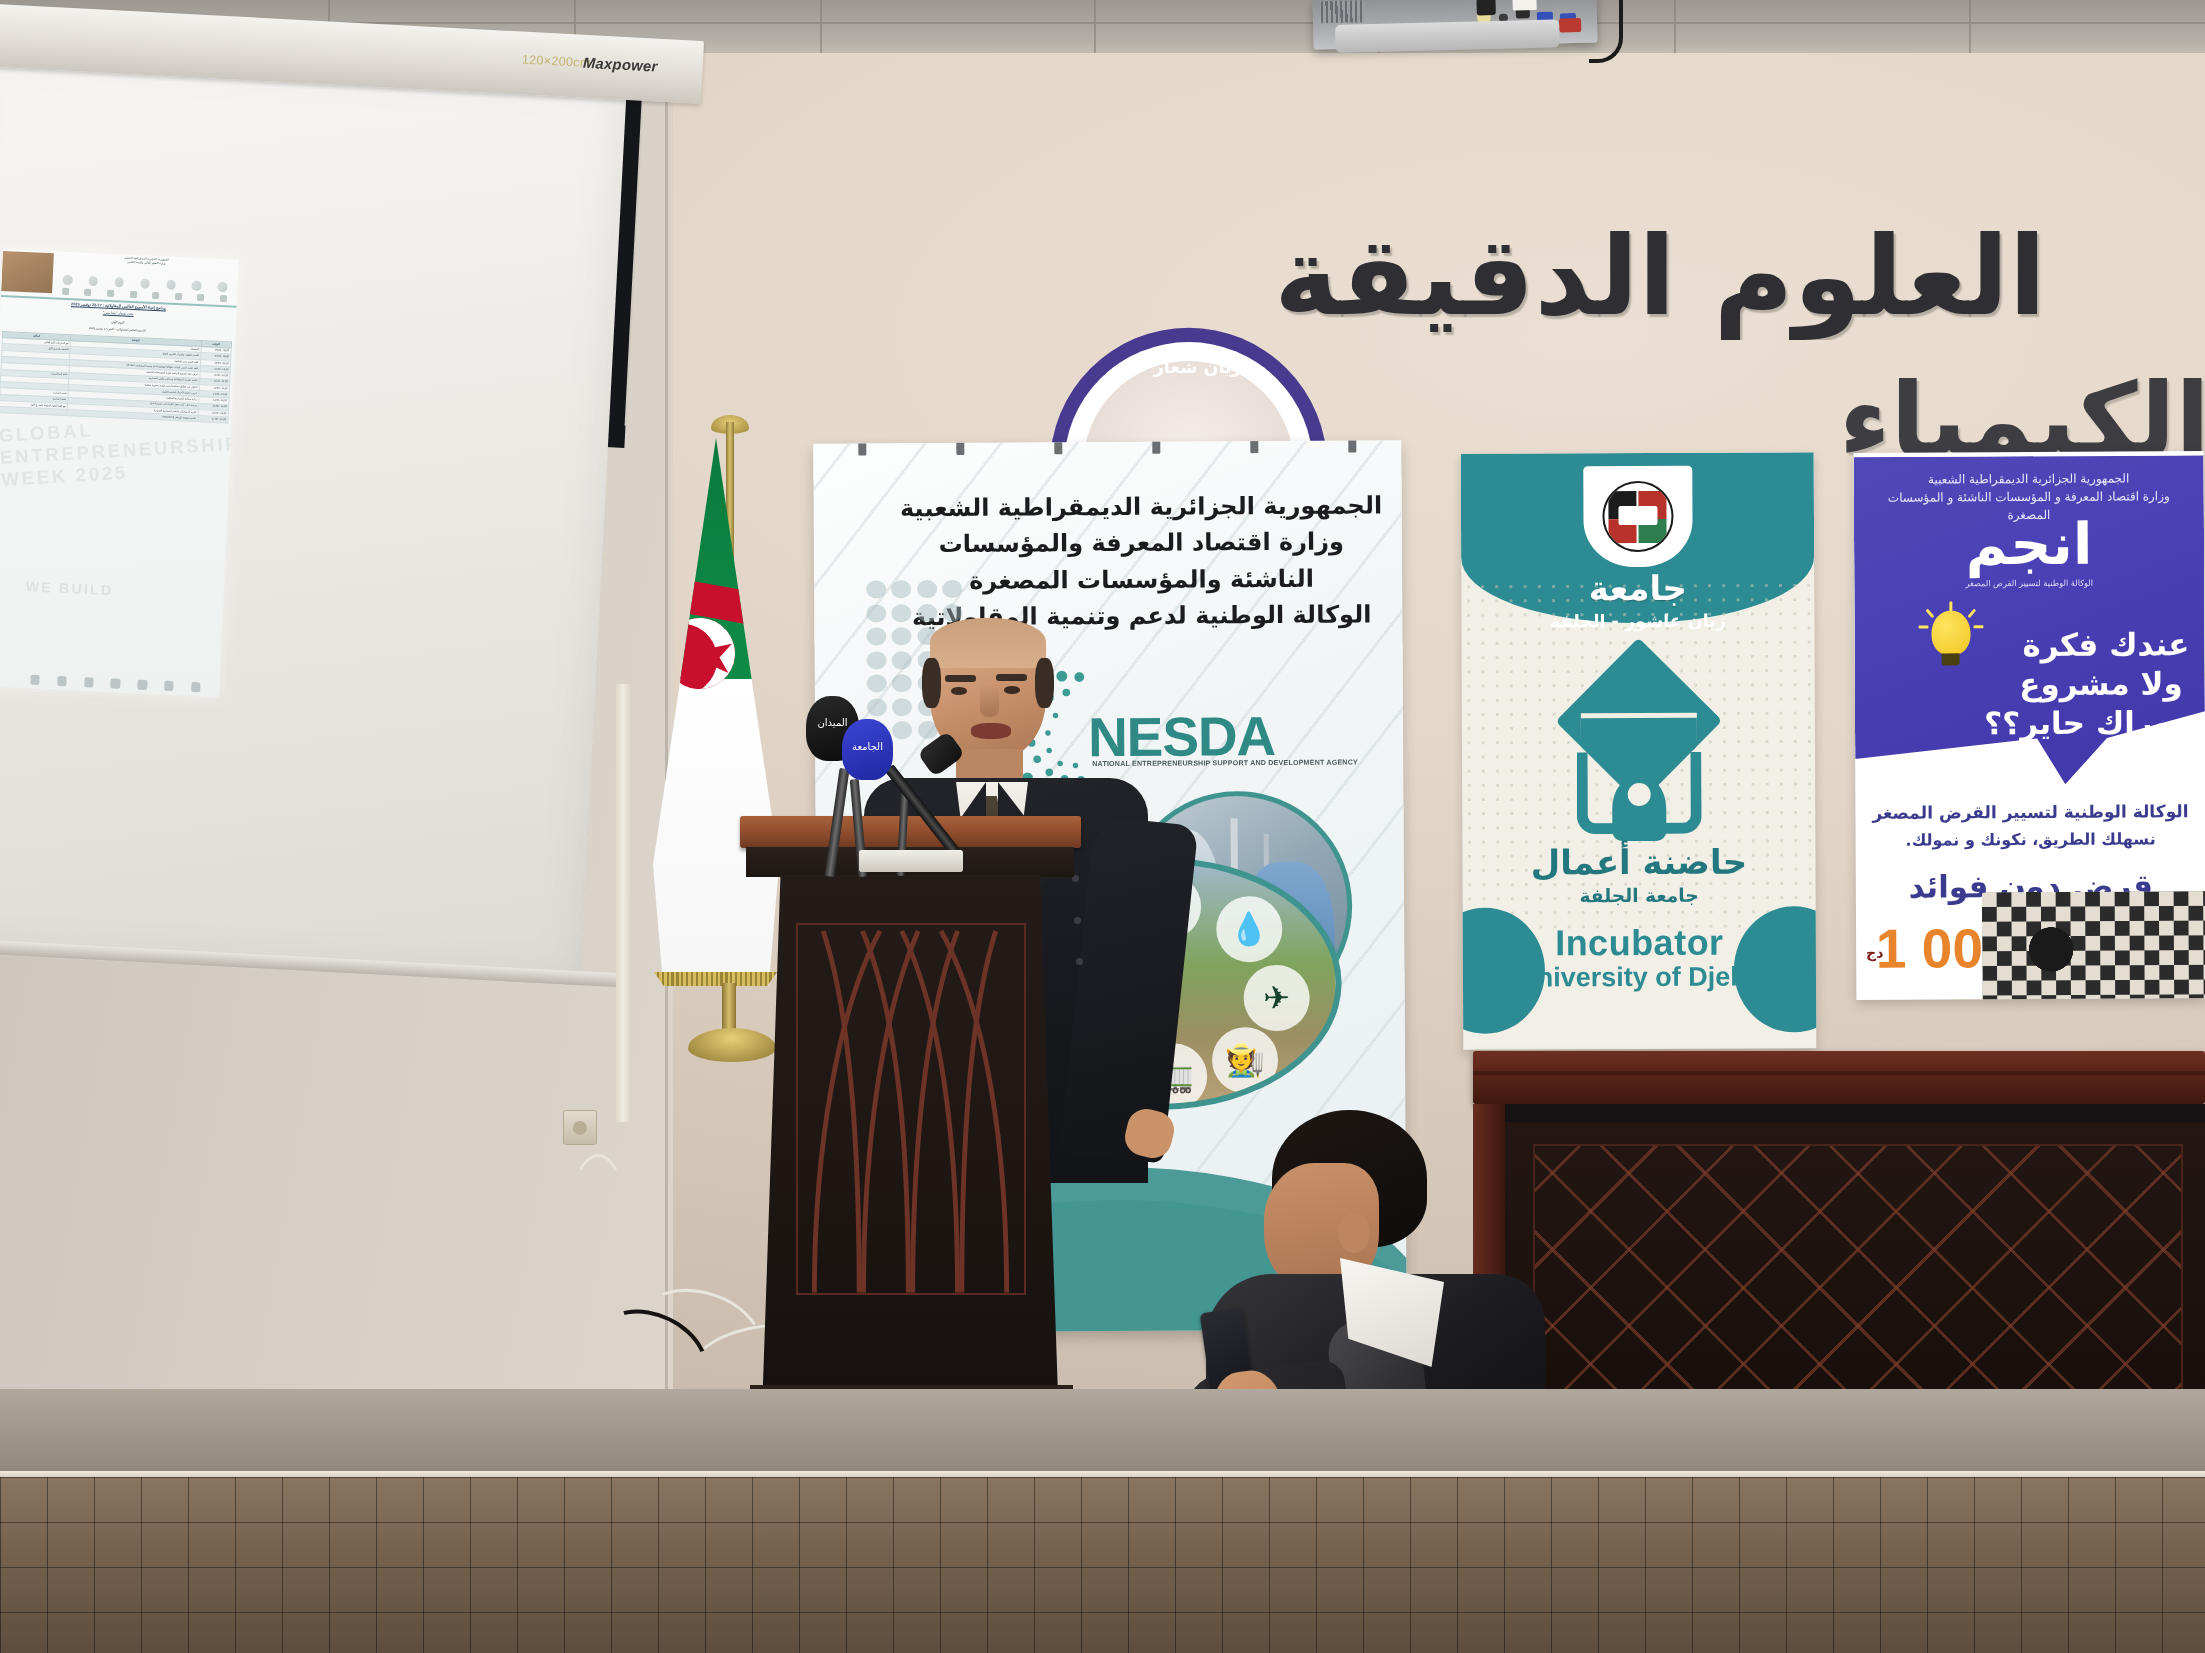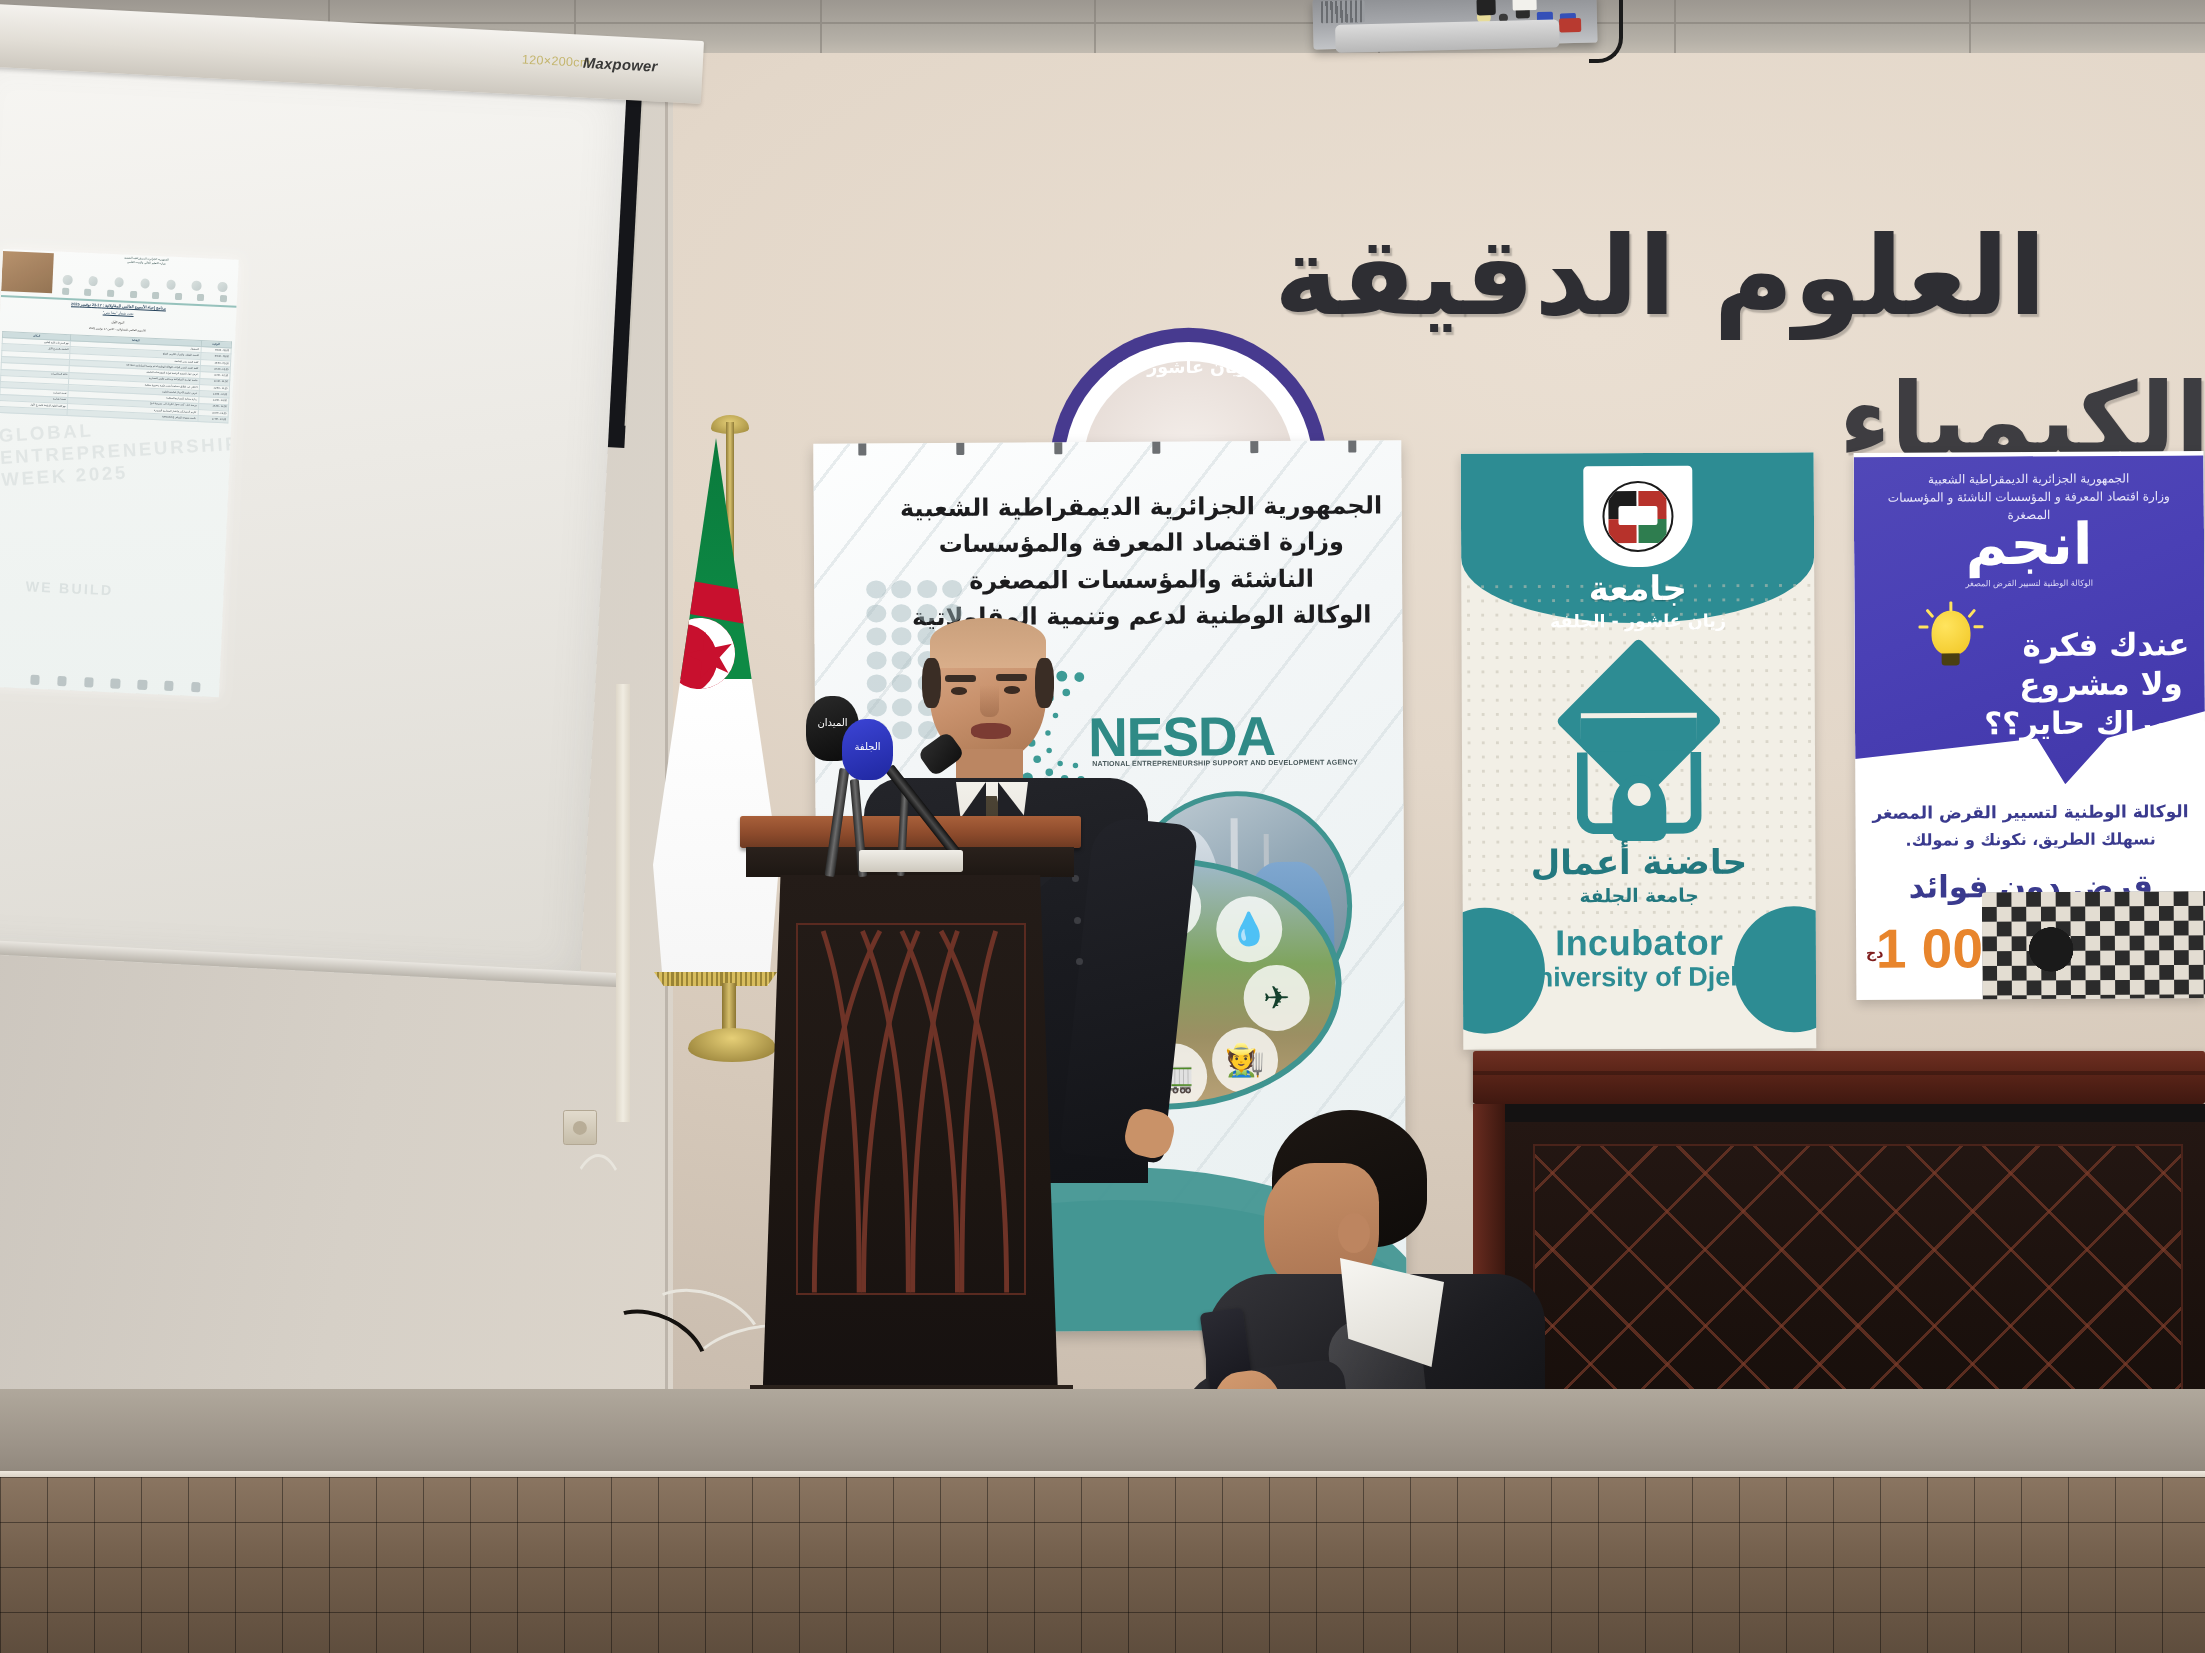--- a/index.html
+++ b/index.html
@@ -902,21 +902,21 @@
         <i></i>
     </div>
   </div>
 
   <div class="wall-sign">العلوم الدقيقة</div>
   <div class="wall-sign-2">الكيمياء</div>
 
   <div class="seal">
     <div class="seal-inner"></div>
     <div class="seal-year">1990</div>
-    <div class="seal-arabic">جامعة زيان عاشور - الجلفة</div>
+    <div class="seal-arabic">جامعة زيان شعار - الجلفة</div>
   </div>
 
   <div class="banner-nesda">
     <div class="diag"></div>
     <div class="clips">
         <i></i>
         <i></i>
         <i></i>
         <i></i>
         <i></i>
@@ -1157,21 +1157,21 @@
   <div class="mics">
     <div class="mic-stick" style="left:50px;top:82px;width:9.8px;height:109px;transform:rotate(8deg);"></div>
     <div class="mic-stick" style="left:72px;top:93px;width:8.8px;height:98px;transform:rotate(-5deg);"></div>
     <div class="mic-stick" style="left:117px;top:97px;width:8.2px;height:93px;transform:rotate(3deg);"></div>
     <div class="mic-stick" style="left:135px;top:70px;width:11px;height:109px;transform:rotate(-38deg);background:linear-gradient(90deg,#111,#4a4a4a,#111);"></div>
 
     <div class="mic-head" style="left:24px;top:9.8px;width:53px;height:65px;background:linear-gradient(160deg,#2a2a2a,#0b0b0b);"></div>
     <div class="mic-flag" style="left:24px;top:28.4px;width:53px;height:16.4px;">الميدان</div>
 
     <div class="mic-head" style="left:60px;top:33px;width:51px;height:61px;background:linear-gradient(160deg,#3c45d6,#1f27a0);"></div>
-    <div class="mic-flag" style="left:60px;top:53px;width:51px;height:15.3px;">الجلفة</div>
+    <div class="mic-flag" style="left:60px;top:53px;width:51px;height:15.3px;">الجامعة</div>
 
     <div class="mic-head" style="left:140px;top:53px;width:38px;height:29.5px;background:linear-gradient(160deg,#2c2c2c,#111);border-radius:8.8px;transform:rotate(-36deg);"></div>
 
     <div class="mic-base"></div>
   </div>
 
   <div class="desk">
     <div class="desk-top"></div>
     <div class="desk-gap"></div>
     <div class="desk-front"></div>

